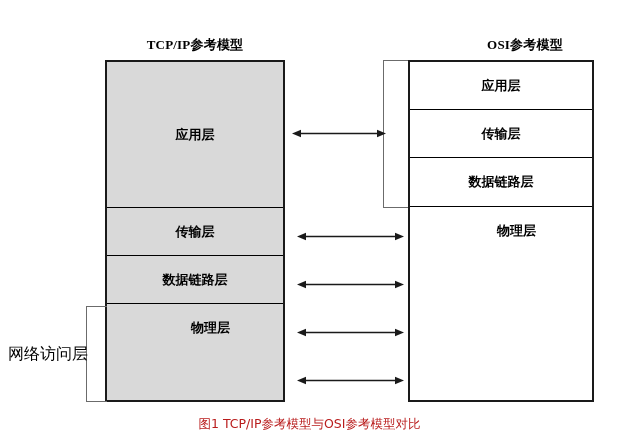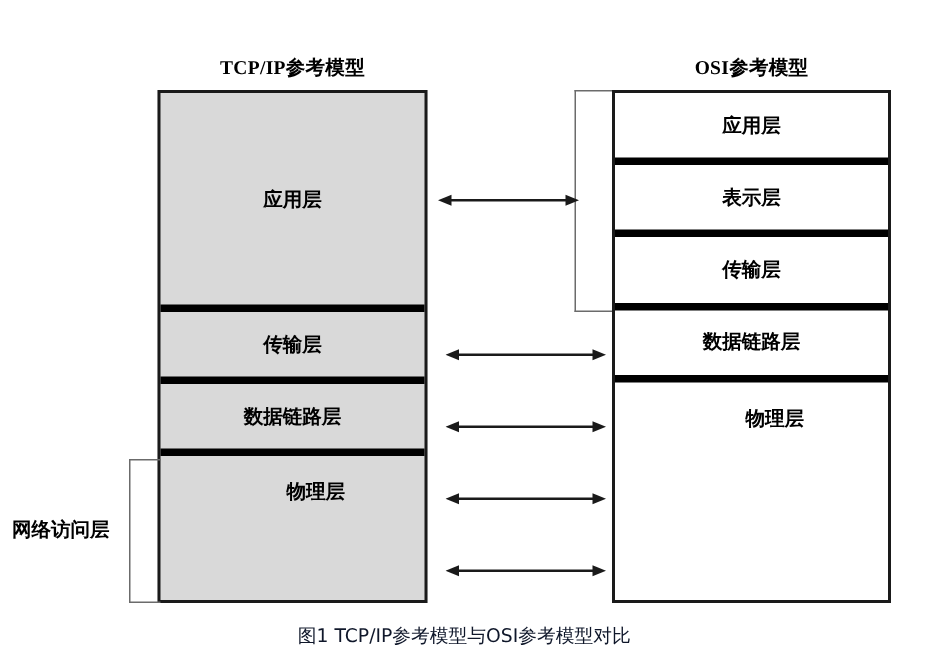--- a/index.html
+++ b/index.html
@@ -25,21 +25,21 @@
   
   .col-title {
     position: absolute;
     font-size: 13px;
     font-weight: bold;
     letter-spacing: 0.2px;
     white-space: nowrap;
     text-align: center;
   }
   #title-tcpip { left: 105px; top: 36px; width: 180px; }
-  #title-osi   { left: 408px; top: 36px; width: 186px; }
+  #title-osi   { left: 432px; top: 36px; width: 186px; }
 
   
   .stack {
     position: absolute;
     box-sizing: border-box;
     border: 2px solid #1a1a1a;
   }
   #tcpip-stack {
     left: 105px; top: 60px;
     width: 180px; height: 342px;
@@ -52,21 +52,21 @@
   }
 
   .layer {
     box-sizing: border-box;
     display: flex;
     align-items: center;
     justify-content: center;
     font-size: 13px;
     font-weight: bold;
     white-space: nowrap;
-    border-bottom: 5px solid #000000;
+    border-bottom: 1px solid #000000;
   }
   .layer:last-child { border-bottom: none; padding-left: 31px; }
 
   
   #tcpip-stack .layer.h3 { height: 146px; }
   #tcpip-stack .layer.h1 { height: 48px; }
 
   
   #osi-stack .layer { height: 48.2px; }
 
@@ -94,41 +94,41 @@
     width: 21px; height: 96px;
     box-sizing: border-box;
     border: 1.5px solid #6b6b6b;
     border-right: none;
     background: transparent;
   }
   #access-label {
     position: absolute;
     left: 8px; top: 344px;
     width: 76px;
-    font-size: 13px;
-    font-weight: bold;
-    white-space: nowrap;
-    text-align: left;
+    font-size: 16px;
+    font-weight: normal;
+    white-space: nowrap;
+    text-align: right;
   }
 
   
   .arrow {
     position: absolute;
     height: 11px;
   }
 
   
   #caption {
     position: absolute;
     left: 0; top: 416px;
     width: 619px;
     text-align: center;
     font-family: "DejaVu Sans", "Liberation Sans", sans-serif;
     font-size: 12.5px;
-    color: #0f172a;
+    color: #b91c1c;
     white-space: nowrap;
   }
 </style>
 </head>
 <body>
 
 <div id="diagram">
 
   <div class="col-title" id="title-tcpip">TCP/IP参考模型</div>
 
@@ -152,23 +152,20 @@
   <div id="access-bracket"></div>
   <div id="access-label">网络访问层</div>
 
   <div id="osi-bracket"></div>
 
   <div class="stack" id="osi-stack">
     <div class="layer">
       <span>应用层</span>
     </div>
     <div class="layer">
-      <span>表示层</span>
-    </div>
-    <div class="layer">
       <span>传输层</span>
     </div>
     <div class="layer">
       <span>数据链路层</span>
     </div>
     <div class="layer">
       <span>物理层</span>
     </div>
   </div>
 

